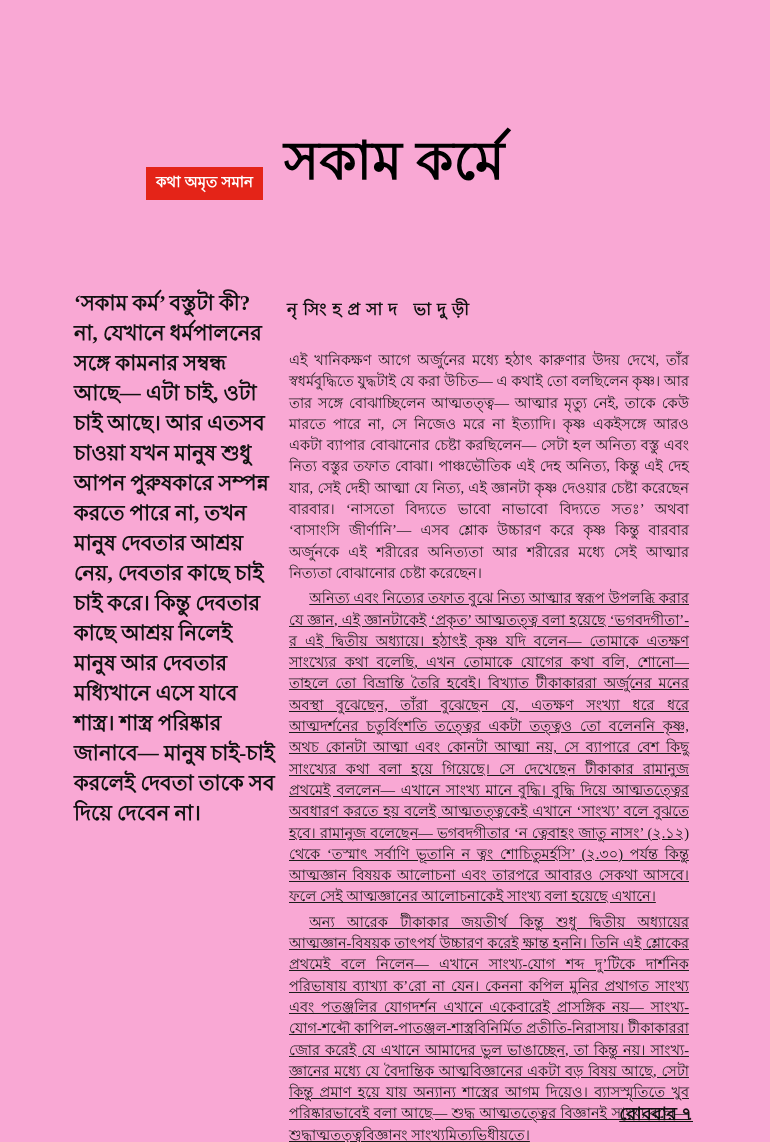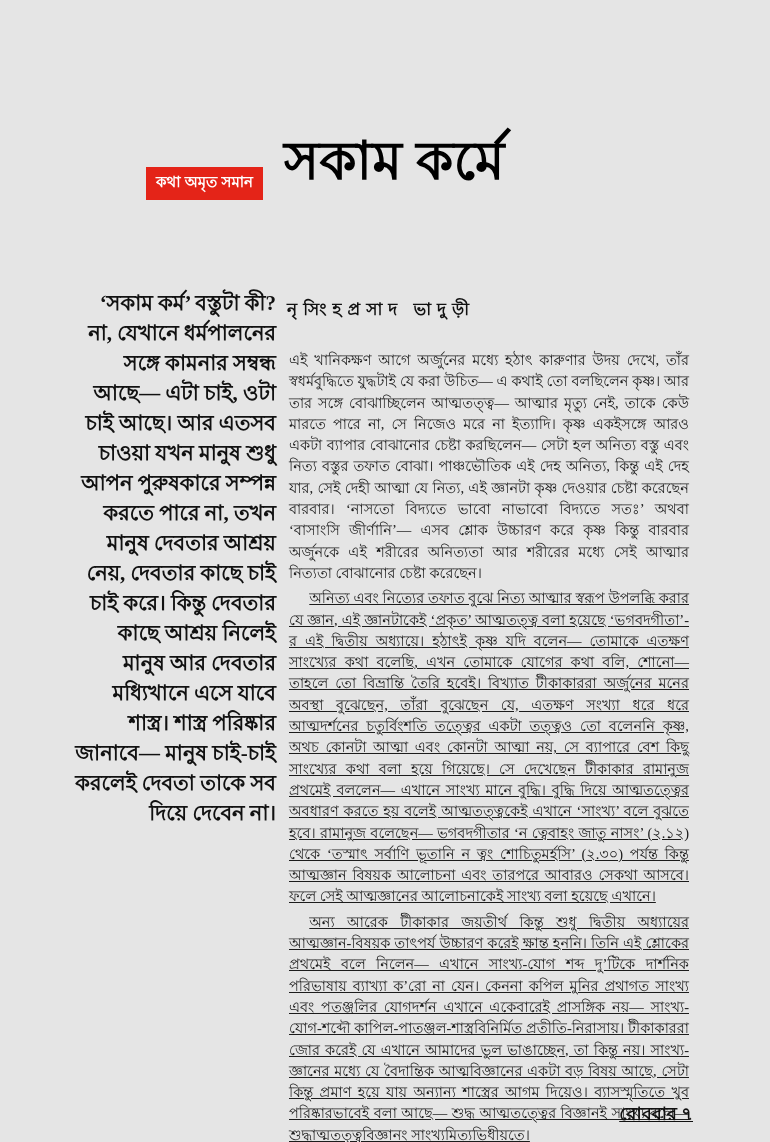--- a/index.html
+++ b/index.html
@@ -4,21 +4,21 @@
 <style>
   html, body {
     margin: 0;
     padding: 0;
     background: #ffffff;
   }
   .page {
     position: relative;
     width: 770px;
     height: 1142px;
-    background: #e5e5e5;
+    background: #f9a8d4;
     overflow: hidden;
     font-family: "Liberation Serif", "DejaVu Serif", serif;
     color: #1b1b1b;
   }
   .kicker {
     position: absolute;
     left: 146px;
     top: 167px;
     background: #e42418;
     color: #ffffff;
@@ -51,21 +51,21 @@
     white-space: nowrap;
   }
   .pull-quote {
     position: absolute;
     left: 74px;
     top: 288px;
     width: 202px;
     font-size: 21px;
     line-height: 30px;
     font-weight: 600;
-    text-align: right;
+    text-align: left;
     color: #111111;
   }
   .article-body {
     position: absolute;
     left: 285px;
     top: 346px;
     width: 408px;
     font-size: 14.5px;
     line-height: 21.3px;
     text-align: justify;

